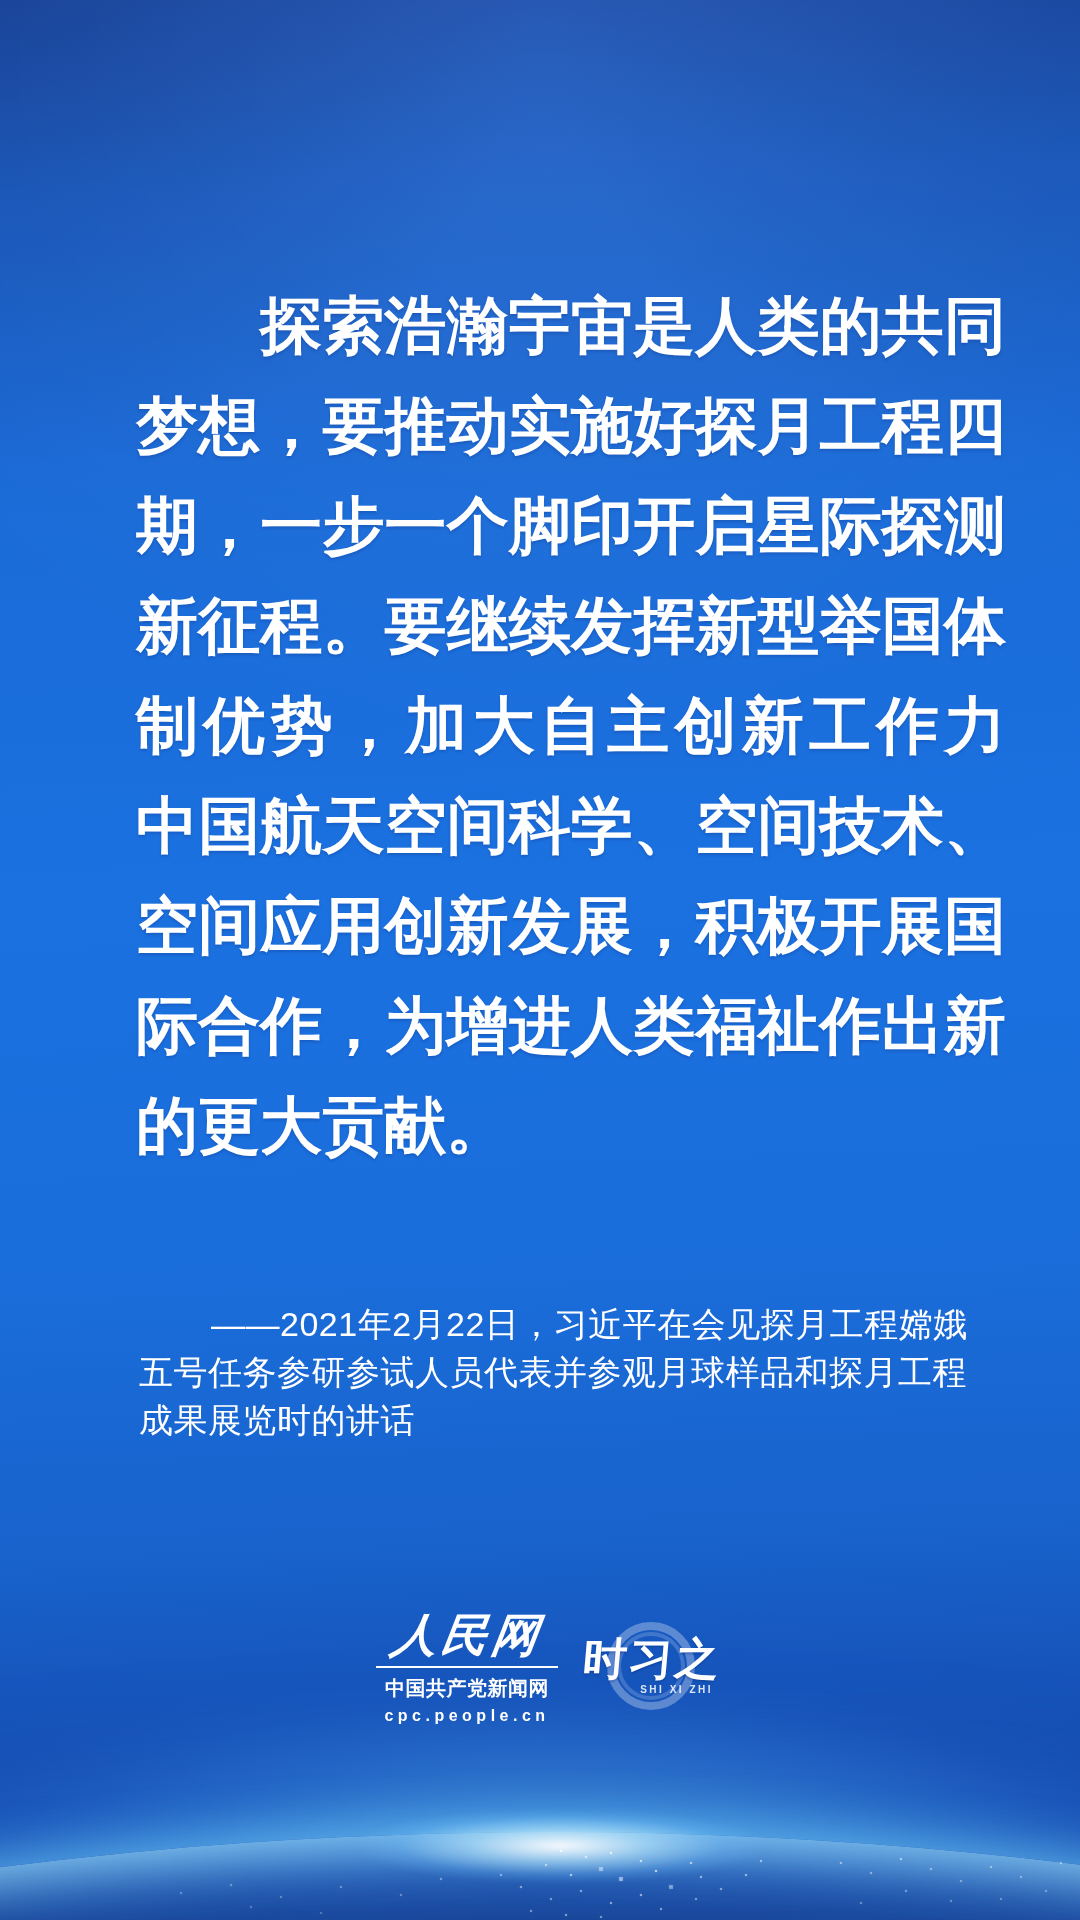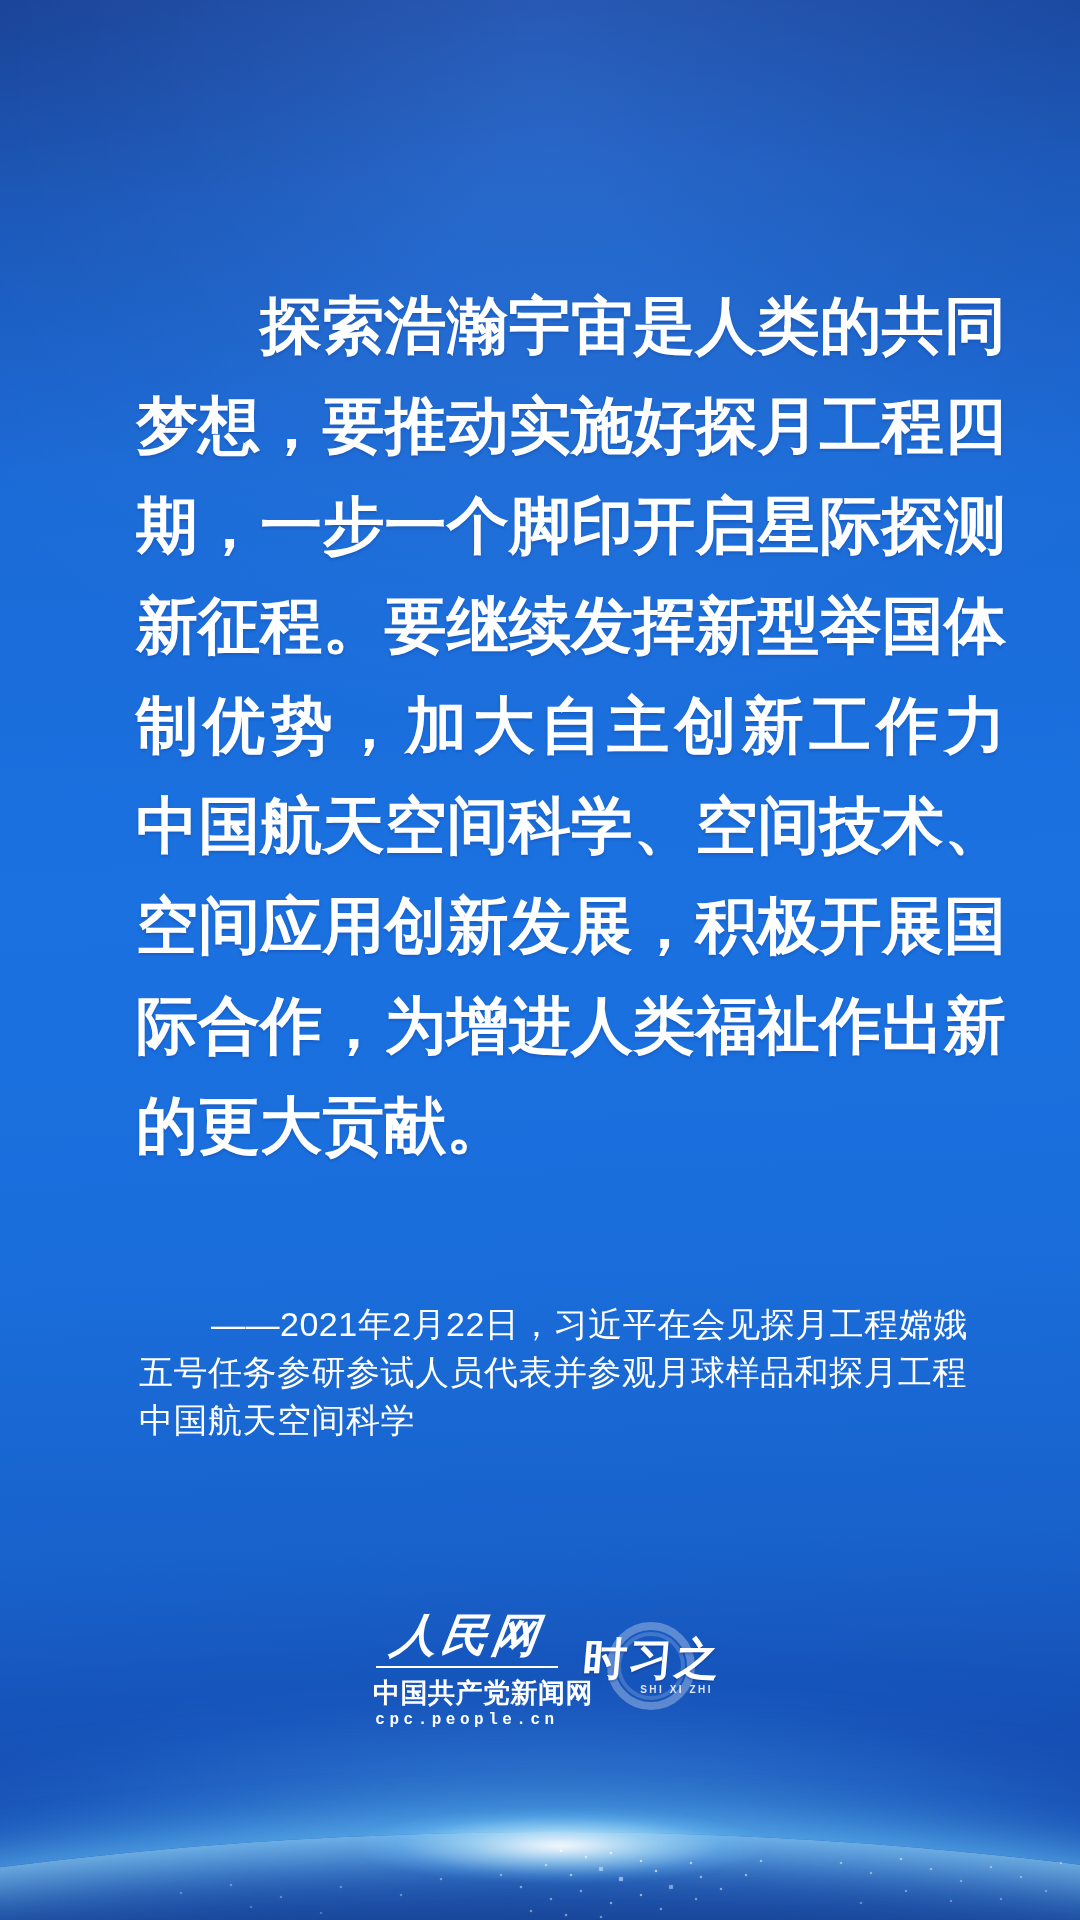--- a/index.html
+++ b/index.html
@@ -66,22 +66,22 @@
   
   .attr{position:absolute;left:124px;top:1300px;width:906px;
     font-size:34px;line-height:48px;font-weight:400;letter-spacing:0.5px;margin-left:15px;}
   .a-line.first{text-indent:72px;}
   
   .pd-logo{position:absolute;left:373px;top:1606px;width:188px;text-align:center;}
   .pd-script{font-family:"DejaVu Serif","Liberation Serif",serif;
     font-style:italic;font-weight:700;font-size:46px;line-height:58px;
     transform:skewX(-8deg);letter-spacing:4px;}
   .pd-divider{height:2px;background:#ffffff;margin:2px 3px 7px;}
-  .pd-sub{font-size:27px;font-weight:700;letter-spacing:0.5px;white-space:nowrap;}
-  .pd-url{font-size:16px;font-weight:700;letter-spacing:4.5px;white-space:nowrap;font-family:Liberation Mono, monospace;}
+  .pd-sub{font-size:20px;font-weight:700;letter-spacing:0.5px;white-space:nowrap;}
+  .pd-url{font-size:16px;font-weight:700;letter-spacing:4.5px;margin-top:5px;white-space:nowrap;}
   .sxz-logo{position:absolute;left:583px;top:1614px;width:134px;height:106px;}
   .sxz-ring{position:absolute;left:24px;top:8px;width:72px;height:72px;border-radius:50%;
     border:8px solid rgba(255,255,255,0.30);}
   .sxz-ring::after{content:"";position:absolute;inset:2px;border-radius:50%;
     border:4px solid rgba(255,255,255,0.18);}
   .sxz-title{position:absolute;left:0;top:16px;font-size:44px;font-weight:900;
     transform:skewX(-5deg);letter-spacing:2px;white-space:nowrap;
     text-shadow:0 2px 2px rgba(10,40,120,0.3);}
   .sxz-sub{position:absolute;right:4px;top:70px;font-size:10px;font-weight:700;
     letter-spacing:2.5px;opacity:0.85;white-space:nowrap;}
@@ -105,21 +105,21 @@
     <div class="q-line">制优势，加大自主创新工作力</div>
     <div class="q-line">中国航天空间科学、空间技术、</div>
     <div class="q-line">空间应用创新发展，积极开展国</div>
     <div class="q-line">际合作，为增进人类福祉作出新</div>
     <div class="q-line last">的更大贡献。</div>
   </div>
 
   <div class="attr">
     <div class="a-line first">——2021年2月22日，习近平在会见探月工程嫦娥</div>
     <div class="a-line">五号任务参研参试人员代表并参观月球样品和探月工程</div>
-    <div class="a-line">中国航天空间科学</div>
+    <div class="a-line">成果展览时的讲话</div>
   </div>
 
   <div class="pd-logo">
     <div class="pd-script">人民网</div>
     <div class="pd-divider"></div>
     <div class="pd-sub">中国共产党新闻网</div>
     <div class="pd-url">cpc.people.cn</div>
   </div>
 
   <div class="sxz-logo">

